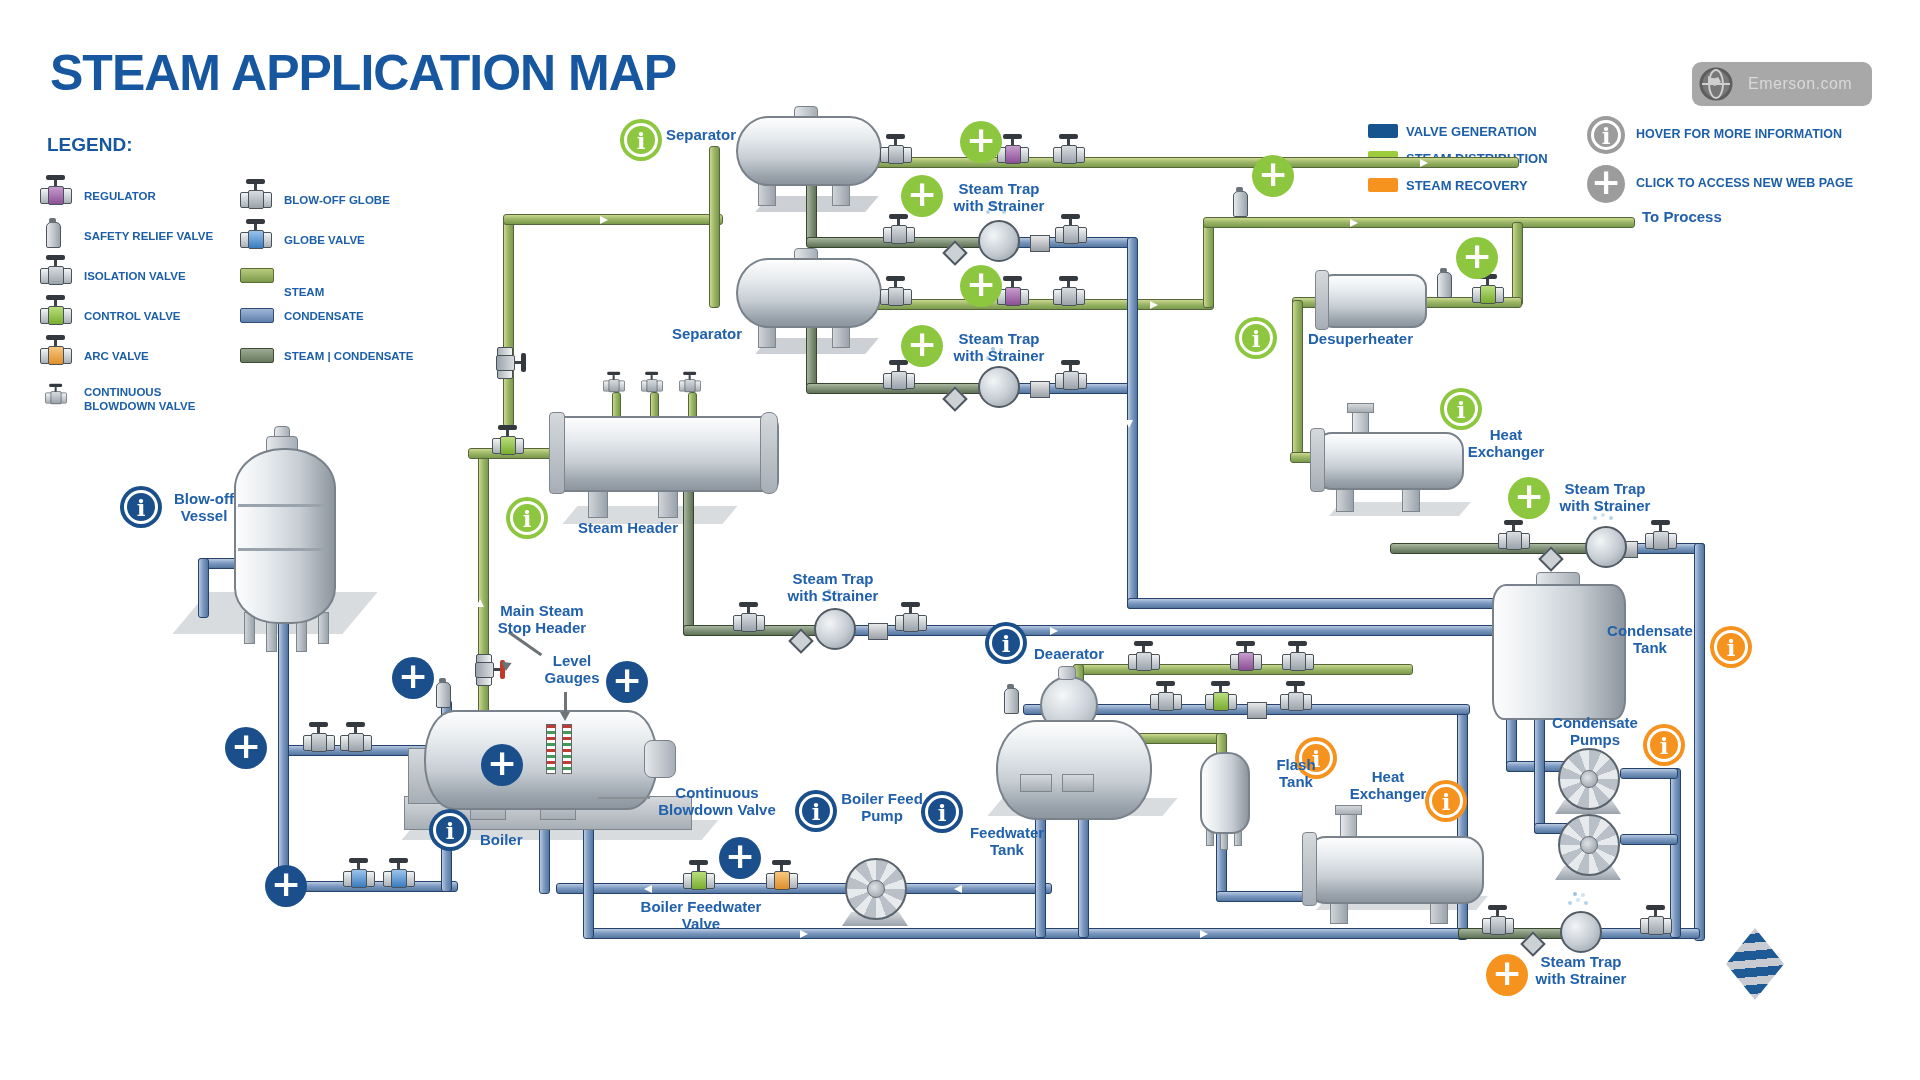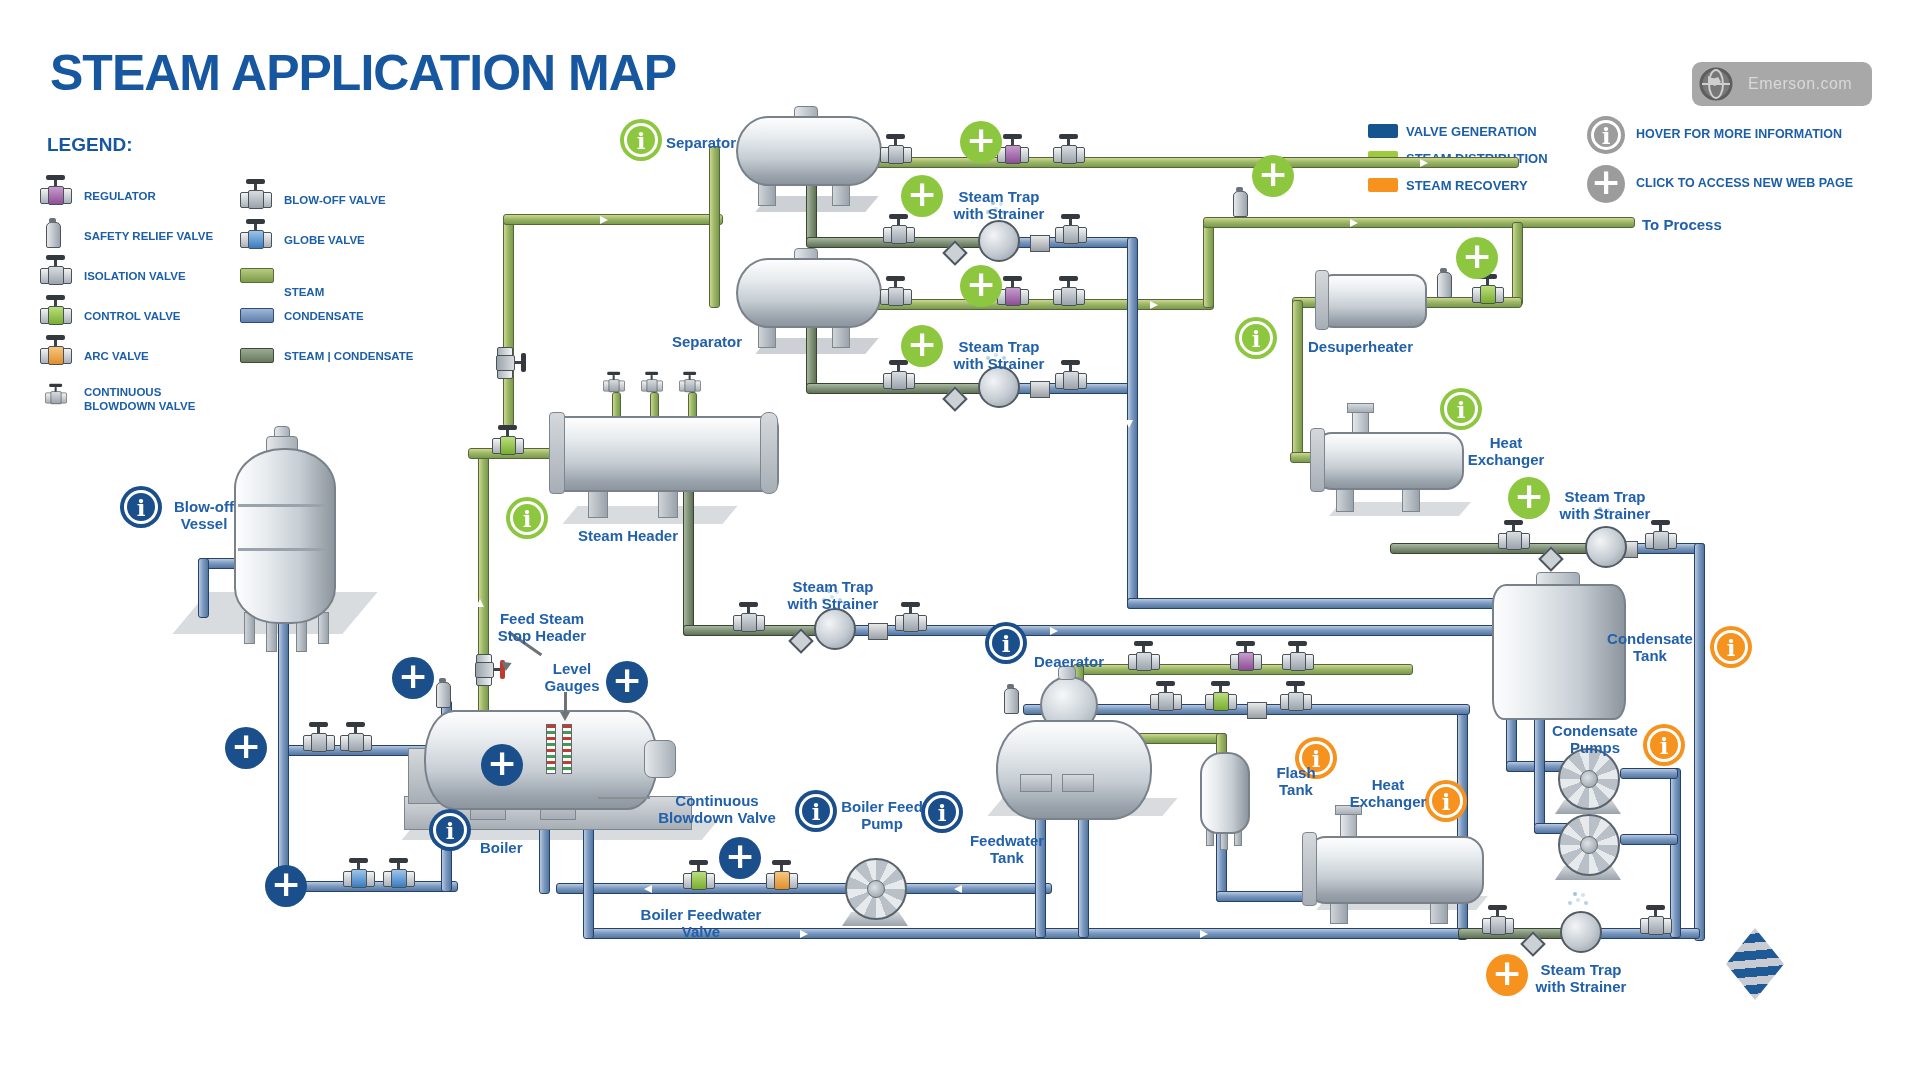--- a/index.html
+++ b/index.html
@@ -1,20 +1,20 @@
 <!DOCTYPE html>
 <html><head>
 <meta charset="utf-8">
 <style>
   html,body{margin:0;padding:0;background:#fff;}
   #stage{position:relative;width:1920px;height:1080px;background:#fff;overflow:hidden;
          font-family:"Liberation Sans",sans-serif;}
   
   #title{position:absolute;left:50px;top:44px;font-size:50px;font-weight:800;color:#17579f;letter-spacing:-1px;}
-  .lbl{position:absolute;color:#2160ab;font-weight:bold;font-size:15px;line-height:1.15;text-align:center;margin-top:8px;}
+  .lbl{position:absolute;color:#2160ab;font-weight:bold;font-size:15px;line-height:1.15;text-align:center;}
   .lbl span{display:block;}
   .lbl.single{text-align:left;}
   .lg-head{position:absolute;font-size:19px;font-weight:800;color:#17579f;}
   .lg-item{position:absolute;font-size:11.5px;font-weight:bold;color:#1c5fa8;line-height:1.25;}
   .key-item{position:absolute;font-size:13px;font-weight:bold;color:#1c5fa8;}
   
   .ph,.pv{position:absolute;box-sizing:border-box;}
   .ph{height:11px;border-radius:3px;}
   .pv{width:11px;border-radius:3px;}
   .ph.ps{background:linear-gradient(180deg,#cdd98f 0%,#9db768 45%,#7a9a4c 100%);border:1px solid #55663c;}
@@ -135,21 +135,21 @@
     </div>
   <div class="lg-item" style="left:84px;top:349px;">ARC VALVE</div>
   <div class="vlv sm" style="left:40px;top:390px;">
       <i></i>
     </div>
   <div class="lg-item" style="left:84px;top:385px;width:118px;">CONTINUOUS BLOWDOWN VALVE</div>
 
   <div class="vlv" style="left:240px;top:192px;">
       <i></i>
     </div>
-  <div class="lg-item" style="left:284px;top:193px;">BLOW-OFF VALVE</div>
+  <div class="lg-item" style="left:284px;top:193px;">BLOW-OFF GLOBE</div>
   <div class="vlv c-blue" style="left:240px;top:232px;">
       <i></i>
     </div>
   <div class="lg-item" style="left:284px;top:233px;">GLOBE VALVE</div>
   <div class="sw s-steam" style="left:240px;top:268px;"></div>
   <div class="lg-item" style="left:284px;top:269px;margin-top:16px;">STEAM</div>
   <div class="sw s-cond" style="left:240px;top:308px;"></div>
   <div class="lg-item" style="left:284px;top:309px;">CONDENSATE</div>
   <div class="sw s-mix" style="left:240px;top:348px;"></div>
   <div class="lg-item" style="left:284px;top:349px;">STEAM | CONDENSATE</div>
@@ -622,21 +622,21 @@
       <span>Boiler</span>
     </div>
   <div class="lbl" style="left:166px;top:490px;width:76px;">
       <span>Blow-off</span>
       <span>Vessel</span>
     </div>
   <div class="lbl single" style="left:578px;top:519px;">
       <span>Steam Header</span>
     </div>
   <div class="lbl" style="left:492px;top:602px;width:100px;">
-      <span>Feed Steam</span>
+      <span>Main Steam</span>
       <span>Stop Header</span>
     </div>
   <div class="lbl" style="left:540px;top:652px;width:64px;">
       <span>Level</span>
       <span>Gauges</span>
     </div>
 
   <div id="logoDiamond"></div>
 
 </div>

